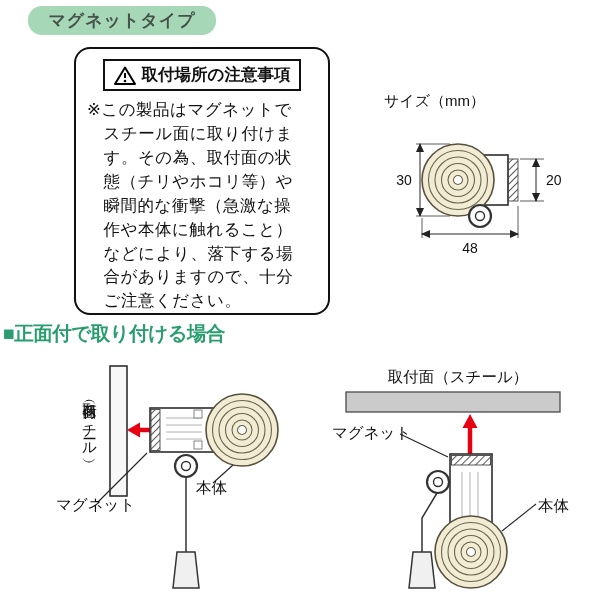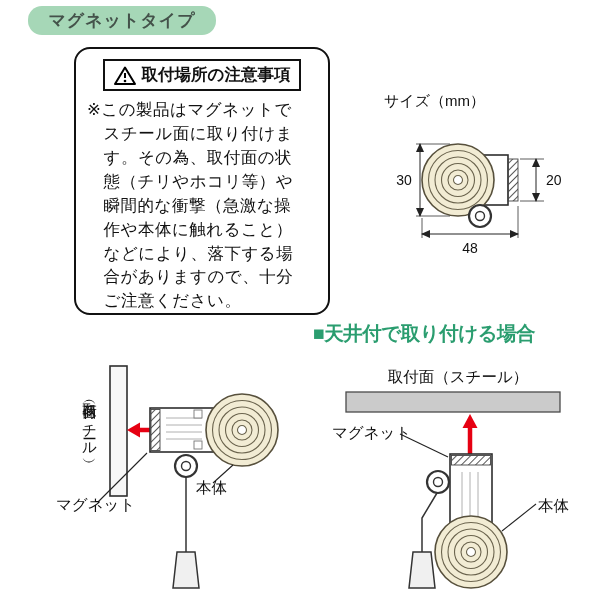--- a/index.html
+++ b/index.html
@@ -113,21 +113,21 @@
     </g>
 
     <g>
       <line class="extline" x1="44" y1="130" x2="44" y2="150"></line>
       <line class="extline" x1="140" y1="118" x2="140" y2="150"></line>
       <line class="dimline" x1="44" y1="146" x2="140" y2="146" marker-start="url(#dimA)" marker-end="url(#dimA)"></line>
       <text x="92" y="165" font-size="14" text-anchor="middle">48</text>
     </g>
   </svg>
 
-  <div id="ceiling-heading" class="heading">■天井付で取り付ける場合</div>
+  <div id="front-heading" class="heading">■正面付で取り付ける場合</div>
 
   <div class="vtext">取付面（スチール）</div>
 
   <svg class="fig" style="left:0; top:352px;" width="310" height="248" viewBox="0 0 310 248">
     <rect x="110" y="14" width="17" height="130" fill="#f7f7f7" stroke="#2e2e2e" stroke-width="1.6"></rect>
 
     <g>
       <line x1="176" y1="78" x2="140" y2="78" stroke="#e60012" stroke-width="4.5"></line>
       <polygon points="140,70.5 140,85.5 127,78" fill="#e60012"></polygon>
     </g>

